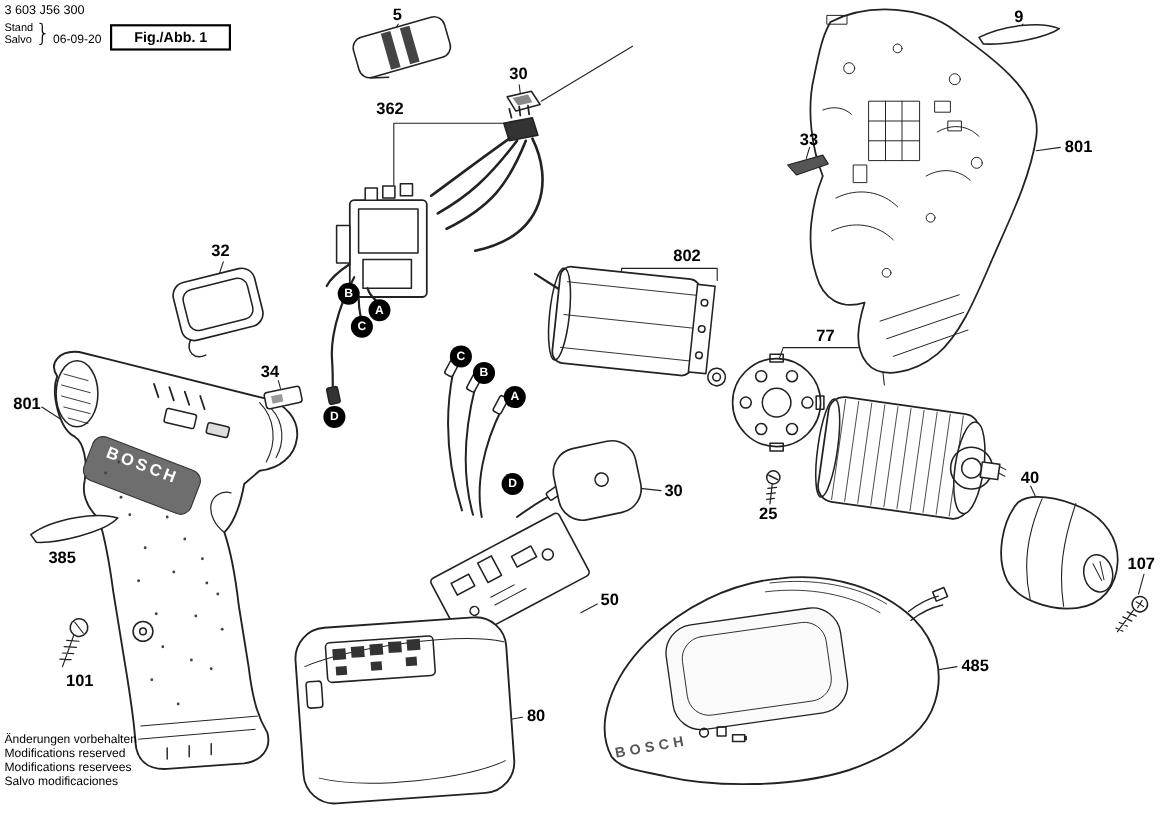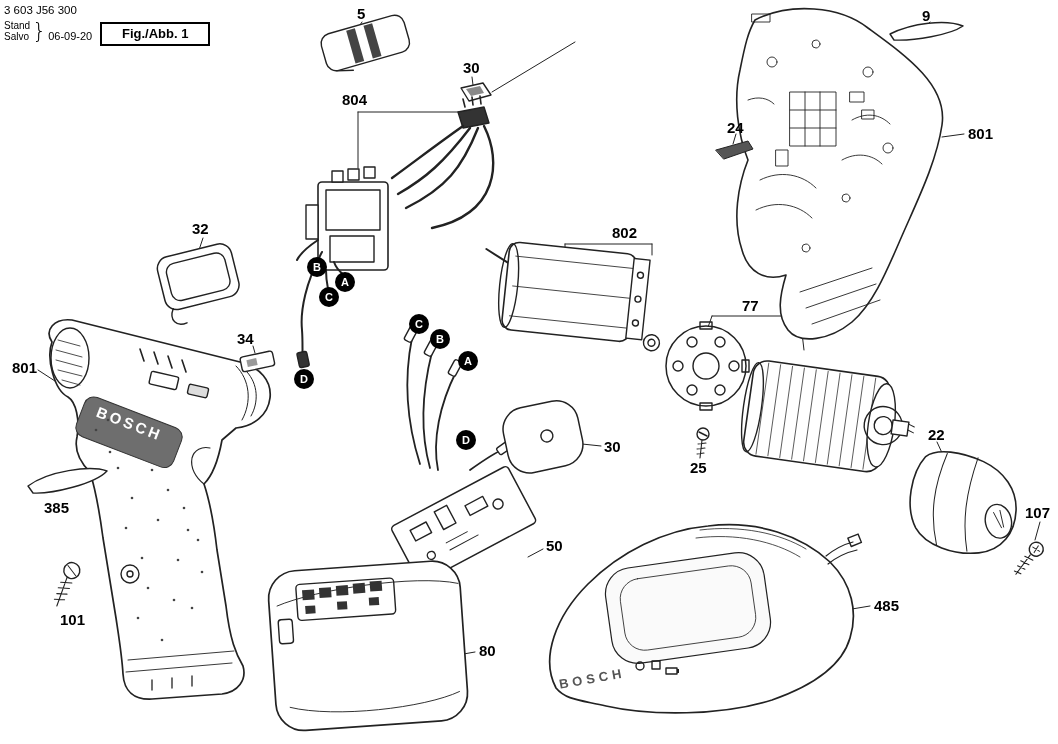--- a/index.html
+++ b/index.html
@@ -306,44 +306,50 @@
     <span>Salvo</span>
   </div>
   <span class="brace">}</span>
   <span class="date">06-09-20</span>
 </div>
 <div class="figure-box">Fig./Abb. 1</div>
 
 <div class="part-label" style="left:357px;top:6px">5</div>
 <div class="part-label" style="left:463px;top:60px">30</div>
 <div class="part-label" style="left:922px;top:8px">9</div>
-<div class="part-label" style="left:342px;top:92px">804</div>
-<div class="part-label" style="left:727px;top:120px">24</div>
+<div class="part-label" style="left:342px;top:92px">362</div>
+<div class="part-label" style="left:727px;top:120px">33</div>
 <div class="part-label" style="left:968px;top:126px">801</div>
 <div class="part-label" style="left:192px;top:221px">32</div>
 <div class="part-label" style="left:612px;top:225px">802</div>
 <div class="part-label" style="left:742px;top:298px">77</div>
 <div class="part-label" style="left:237px;top:331px">34</div>
 <div class="part-label" style="left:12px;top:360px">801</div>
 <div class="part-label" style="left:604px;top:439px">30</div>
-<div class="part-label" style="left:928px;top:427px">22</div>
+<div class="part-label" style="left:928px;top:427px">40</div>
 <div class="part-label" style="left:690px;top:460px">25</div>
 <div class="part-label" style="left:44px;top:500px">385</div>
 <div class="part-label" style="left:1025px;top:505px">107</div>
 <div class="part-label" style="left:546px;top:538px">50</div>
 <div class="part-label" style="left:60px;top:612px">101</div>
 <div class="part-label" style="left:874px;top:598px">485</div>
 <div class="part-label" style="left:479px;top:643px">80</div>
 
 <div class="circle-label" style="left:307px;top:257px">B</div>
 <div class="circle-label" style="left:335px;top:272px">A</div>
 <div class="circle-label" style="left:319px;top:287px">C</div>
 <div class="circle-label" style="left:294px;top:369px">D</div>
 <div class="circle-label" style="left:409px;top:314px">C</div>
 <div class="circle-label" style="left:430px;top:329px">B</div>
 <div class="circle-label" style="left:458px;top:351px">A</div>
 <div class="circle-label" style="left:456px;top:430px">D</div>
 
 <div class="brand-drill">BOSCH</div>
 <div class="brand-charger">BOSCH</div>
 
-
+<div class="footer">
+  <div>Änderungen vorbehalten</div>
+  <div>Modifications reserved</div>
+  <div>Modifications reservees</div>
+  <div>Salvo modificaciones</div>
 </div>
 
+</div>
+
 </body></html>

